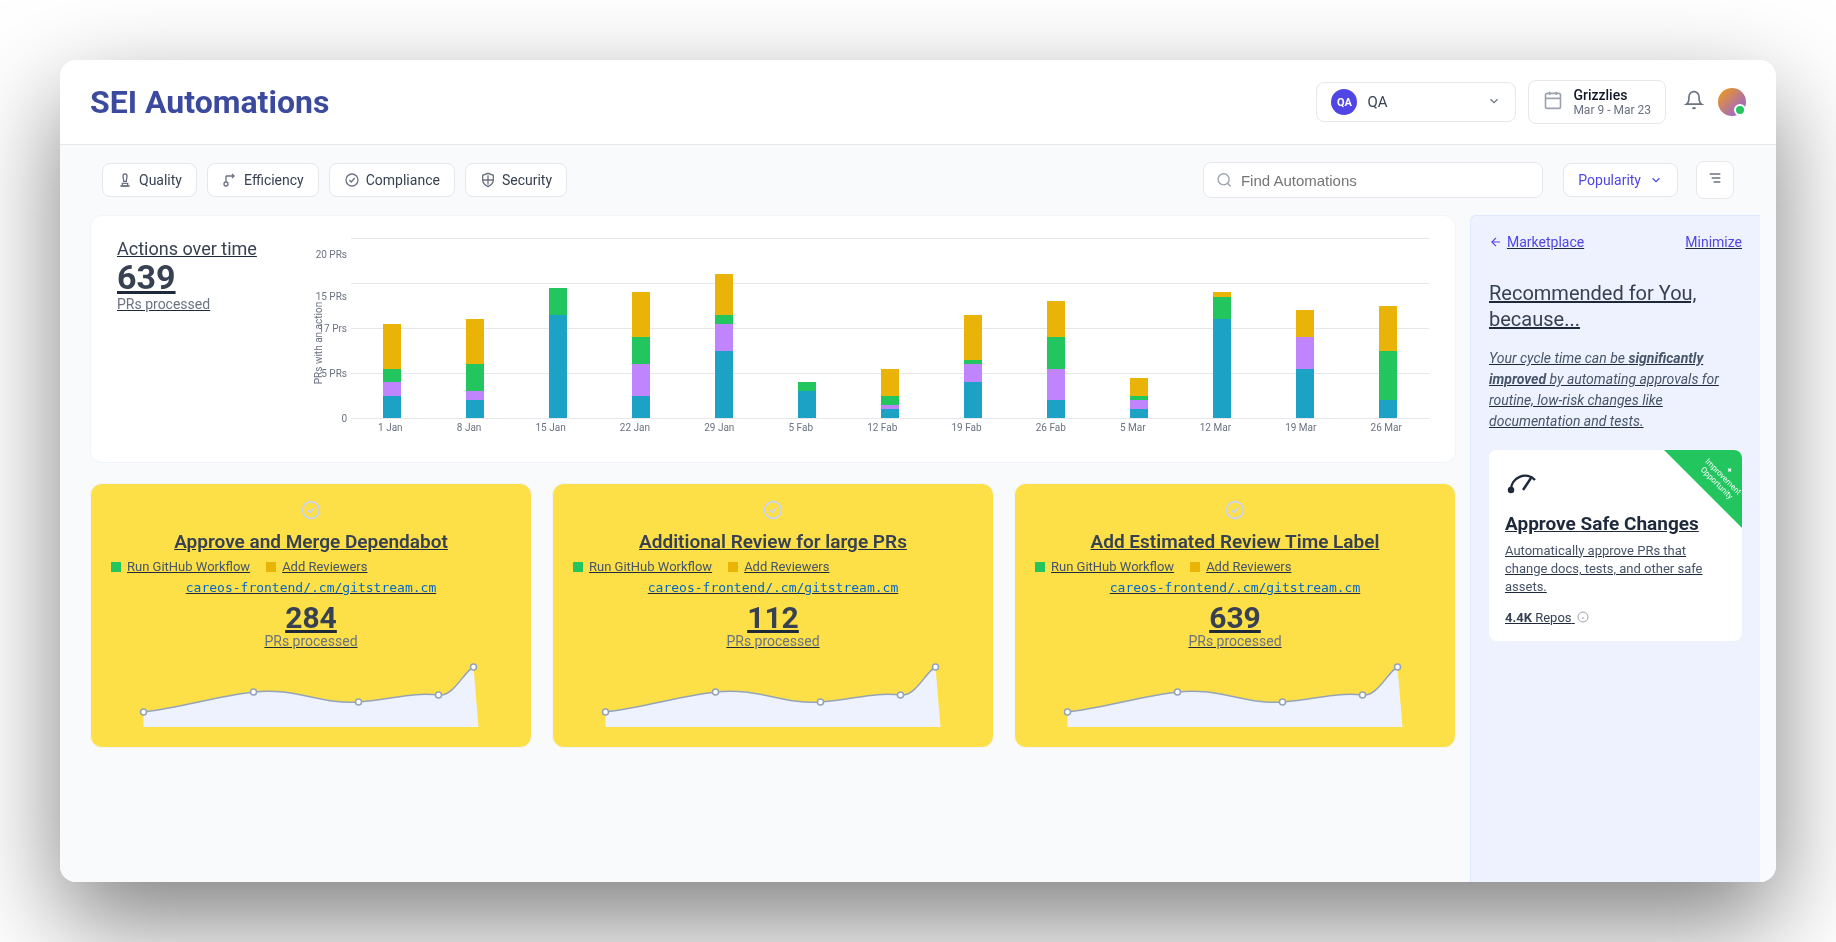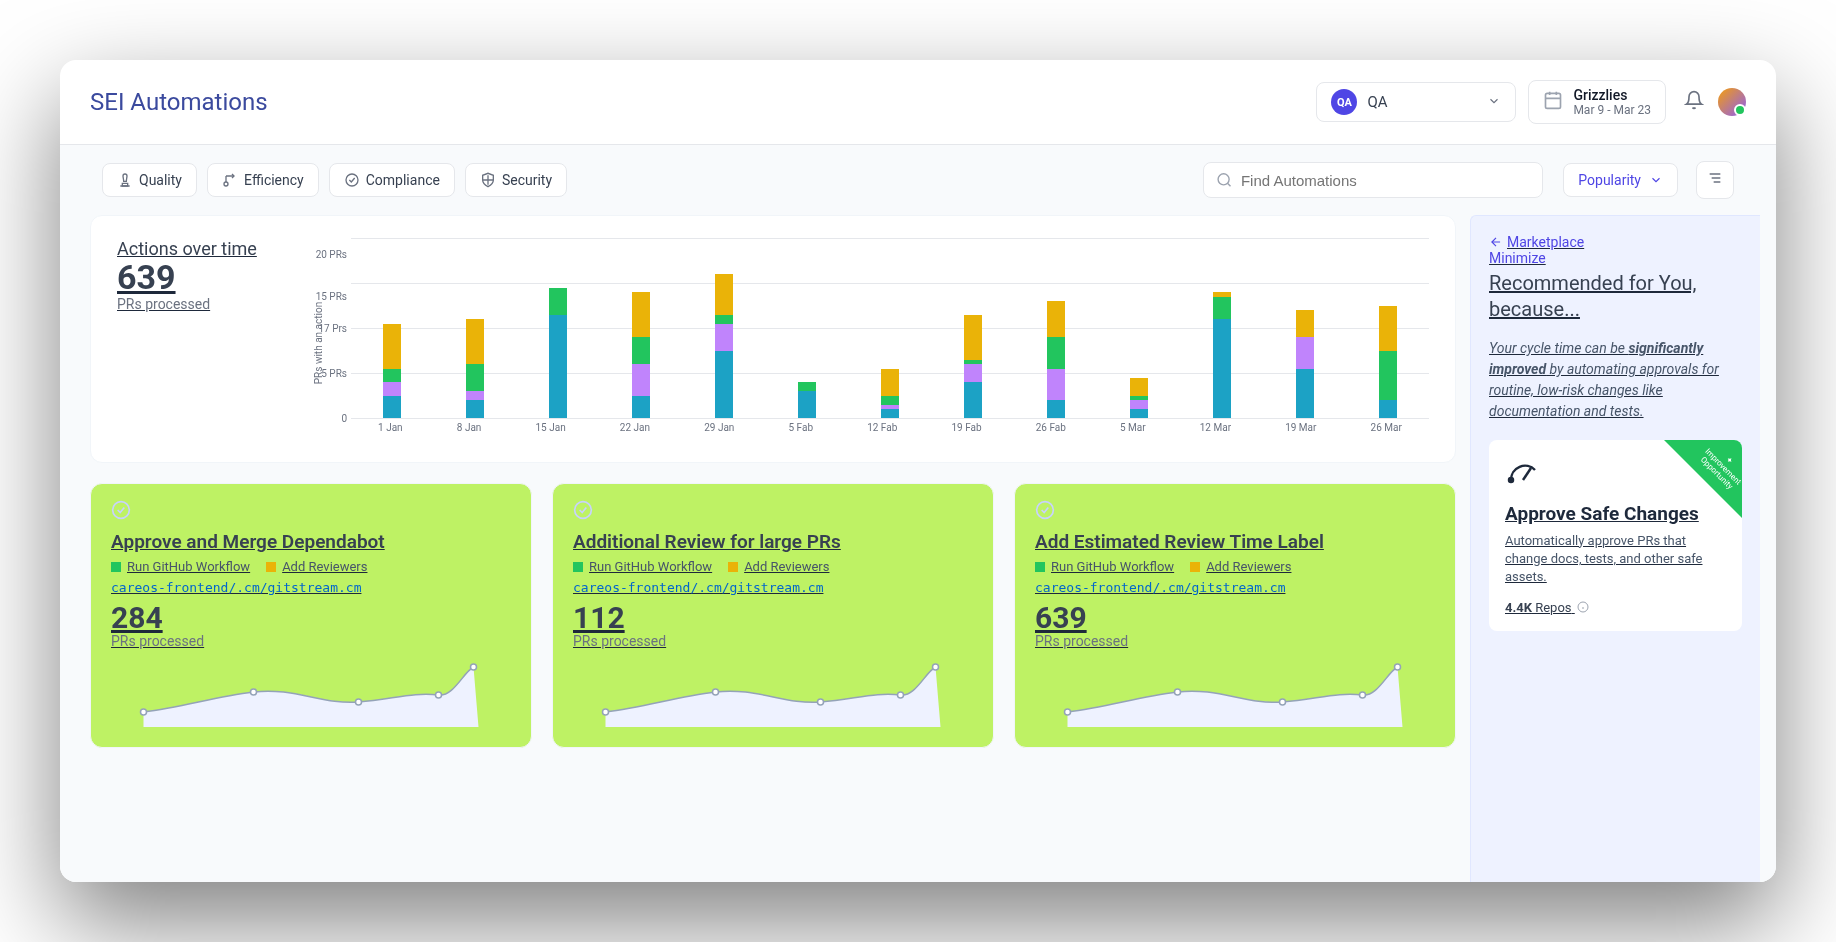--- a/index.html
+++ b/index.html
@@ -18,21 +18,21 @@
   overflow: hidden;
   display: flex;
   flex-direction: column;
 }
 .header {
   display: flex;
   align-items: center;
   padding: 20px 30px;
   border-bottom: 1px solid #e5e7eb;
 }
-.title { font-size: 24px; font-weight: 400; color: #3b4a9e; }
+.title { font-size: 32px; font-weight: 700; color: #3b4a9e; }
 .spacer { flex: 1; }
 .selector {
   display: flex;
   align-items: center;
   border: 1px solid #e5e7eb;
   border-radius: 8px;
   padding: 6px 14px;
   margin-left: 24px;
   min-width: 200px;
   cursor: pointer;
@@ -217,24 +217,25 @@
   right: 0;
   top: 184px;
   display: flex;
   justify-content: space-around;
   align-items: flex-end;
 }
 .xtick { font-size: 10px; color: #6b7280; }
 .cards-row { display: flex; gap: 20px; }
 .mini-card {
   flex: 1;
-  background: #bef264;
+  background: #fde047;
   border: 1px solid #f1f5f9;
   border-radius: 12px;
   padding: 16px 20px;
+  text-align: center;
 }
 .mini-title { font-size: 19px; font-weight: 600; color: #374151; margin-top: 6px; }
 .legend { display: flex; gap: 16px; margin-top: 6px; }
 .lg-item { display: flex; align-items: center; gap: 6px; font-size: 13px; color: #475569; }
 .lg-sq { width: 10px; height: 10px; }
 .lg-green { background: #22c55e; }
 .lg-yellow { background: #eab308; }
 .code-path { font-family: ui-monospace, monospace; font-size: 13px; color: #0066cc; margin-top: 6px; }
 .mini-num { font-size: 30px; font-weight: 700; color: #374151; margin-top: 8px; line-height: 1; }
 .mini-sub { font-size: 14px; color: #6b7280; }
@@ -245,21 +246,21 @@
 }
 .sidebar {
   width: 290px;
   background: #eef2ff;
   border-left: 1px solid #e0e7ff;
   border-top: 1px solid #e0e7ff;
   border-top-left-radius: 6px;
   margin: 0 16px 0 0;
   padding: 18px;
 }
-.side-top { display: flex; justify-content: space-between; margin-bottom: 4px; flex-direction: column; }
+.side-top { display: flex; justify-content: space-between; margin-bottom: 30px; }
 .mk-link { color: #4f46e5; font-size: 14px; display: flex; align-items: center; gap: 4px; cursor: pointer; }
 .min-link { color: #4f46e5; font-size: 14px; cursor: pointer; }
 .rec-title { font-size: 20px; color: #374151; margin-bottom: 16px; line-height: 1.3; }
 .rec-text { font-size: 14px; color: #475569; font-style: italic; margin-bottom: 18px; line-height: 1.5; }
 .rec-text b { font-weight: 700; font-style: italic; }
 .rec-card {
   background: #fff;
   border-radius: 8px;
   padding: 16px;
   position: relative;

